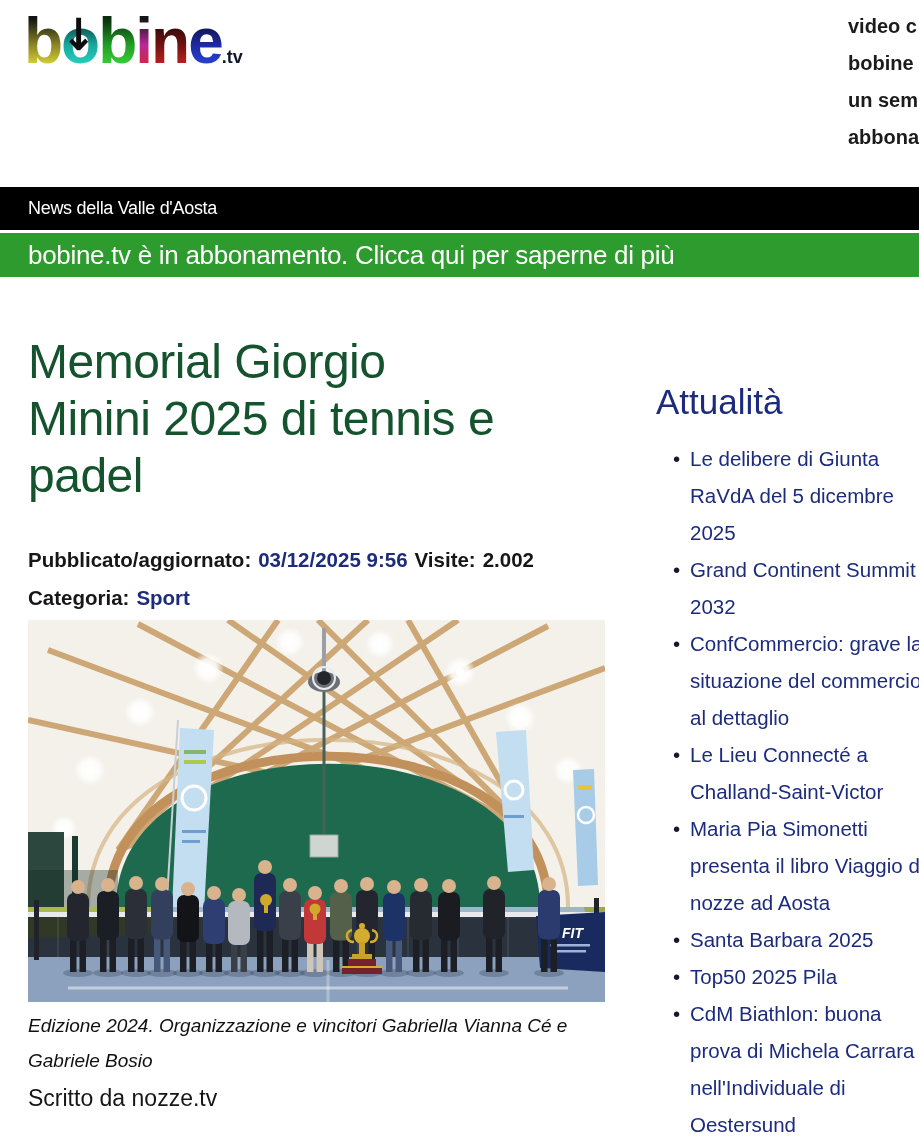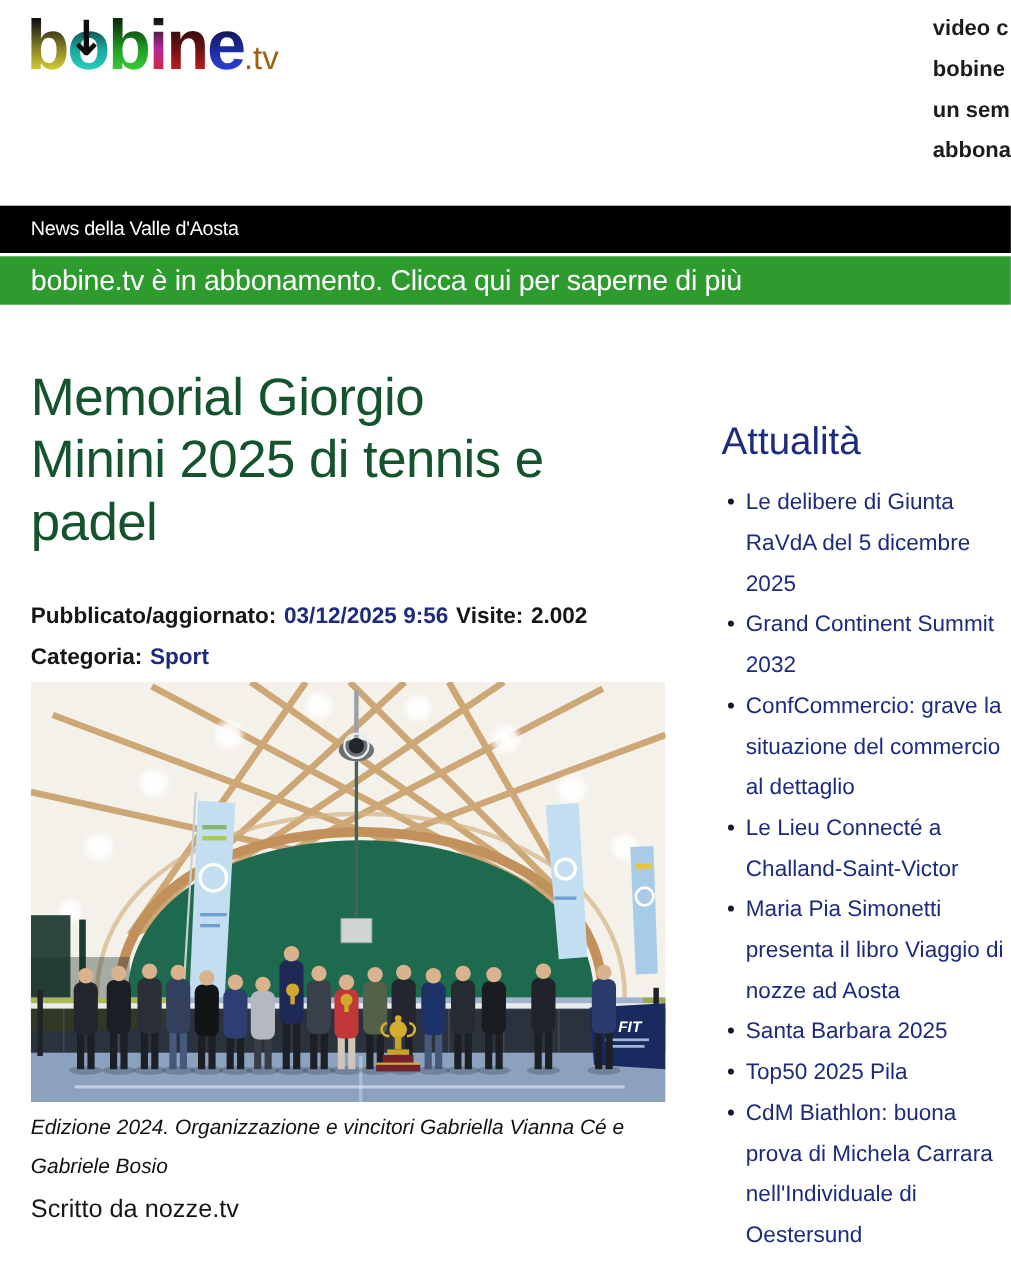--- a/index.html
+++ b/index.html
@@ -9,21 +9,21 @@
     width:919px; height:1148px; position:relative; overflow:hidden;
     background:#ffffff; font-family:"Liberation Sans", sans-serif; color:var(--ink);
   }
 
   
   .logo { position:absolute; left:24px; top:4px; text-decoration:none; white-space:nowrap; }
   .logo .ll{
     font-size:64px; font-weight:bold; letter-spacing:-2px; display:inline-block;
     -webkit-background-clip:text; background-clip:text; color:transparent;
   }
-  .logo .tld{ font-size:30px; font-weight:normal; color:#a16207; letter-spacing:0; }
+  .logo .tld{ font-size:18px; font-weight:bold; color:#0f172a; letter-spacing:0; }
   .logo-arrow{
     position:absolute; left:37px; top:6px; font-size:42px; font-weight:bold; color:#0d0d0d;
     font-family:"DejaVu Sans", sans-serif; transform:scaleY(1.05);
   }
   .snippet{
     position:absolute; left:848px; top:8px; font-size:20px; font-weight:600;
     line-height:37px; color:#1b1b1b; white-space:nowrap;
   }
 
   
@@ -54,21 +54,21 @@
 
   .caption{
     position:absolute; left:28px; top:1008px; width:577px;
     font-style:italic; font-size:19px; line-height:35px; color:#111;
   }
   .byline{ position:absolute; left:28px; top:1085px; margin:0; font-size:23px; color:#161616; }
 
   
   .sidebar{ position:absolute; left:656px; top:380px; width:263px; }
   .sidebar h2{ margin:0 0 14px 0; font-size:35px; font-weight:500; color:var(--navy); line-height:44px; }
-  .sidebar ul{ margin:4px; padding:0 0 0 18px; list-style:none; }
+  .sidebar ul{ margin:16px; padding:0 0 0 18px; list-style:none; }
   .sidebar li{ position:relative; width:248px; font-size:20.5px; line-height:37px; }
   .sidebar li::before{ content:"•"; position:absolute; left:-17px; top:0; color:#14172e; }
   .sidebar a{ color:var(--navy); text-decoration:none; }
 </style>
 </head>
 <body>
 
 <a class="logo">
   <span><span class="ll" style="background-image: linear-gradient(rgb(20, 20, 20) 20%, rgb(138, 132, 37) 55%, rgb(233, 226, 60) 88%);">b</span><span class="ll" style="background-image: linear-gradient(rgb(16, 48, 46) 20%, rgb(23, 167, 158) 55%, rgb(43, 216, 198) 88%);">o</span><span class="ll" style="background-image: linear-gradient(rgb(12, 44, 14) 20%, rgb(31, 158, 36) 55%, rgb(65, 216, 60) 88%);">b</span><span class="ll" style="background-image: linear-gradient(rgb(20, 20, 20) 20%, rgb(184, 40, 154) 55%, rgb(216, 38, 44) 88%);">i</span><span class="ll" style="background-image: linear-gradient(rgb(28, 7, 7) 20%, rgb(110, 18, 18) 55%, rgb(212, 34, 34) 88%);">n</span><span class="ll" style="background-image: linear-gradient(rgb(12, 12, 48) 20%, rgb(28, 42, 158) 55%, rgb(45, 73, 224) 88%);">e</span></span><span class="tld">.tv</span>
   <span class="logo-arrow">↓</span>

